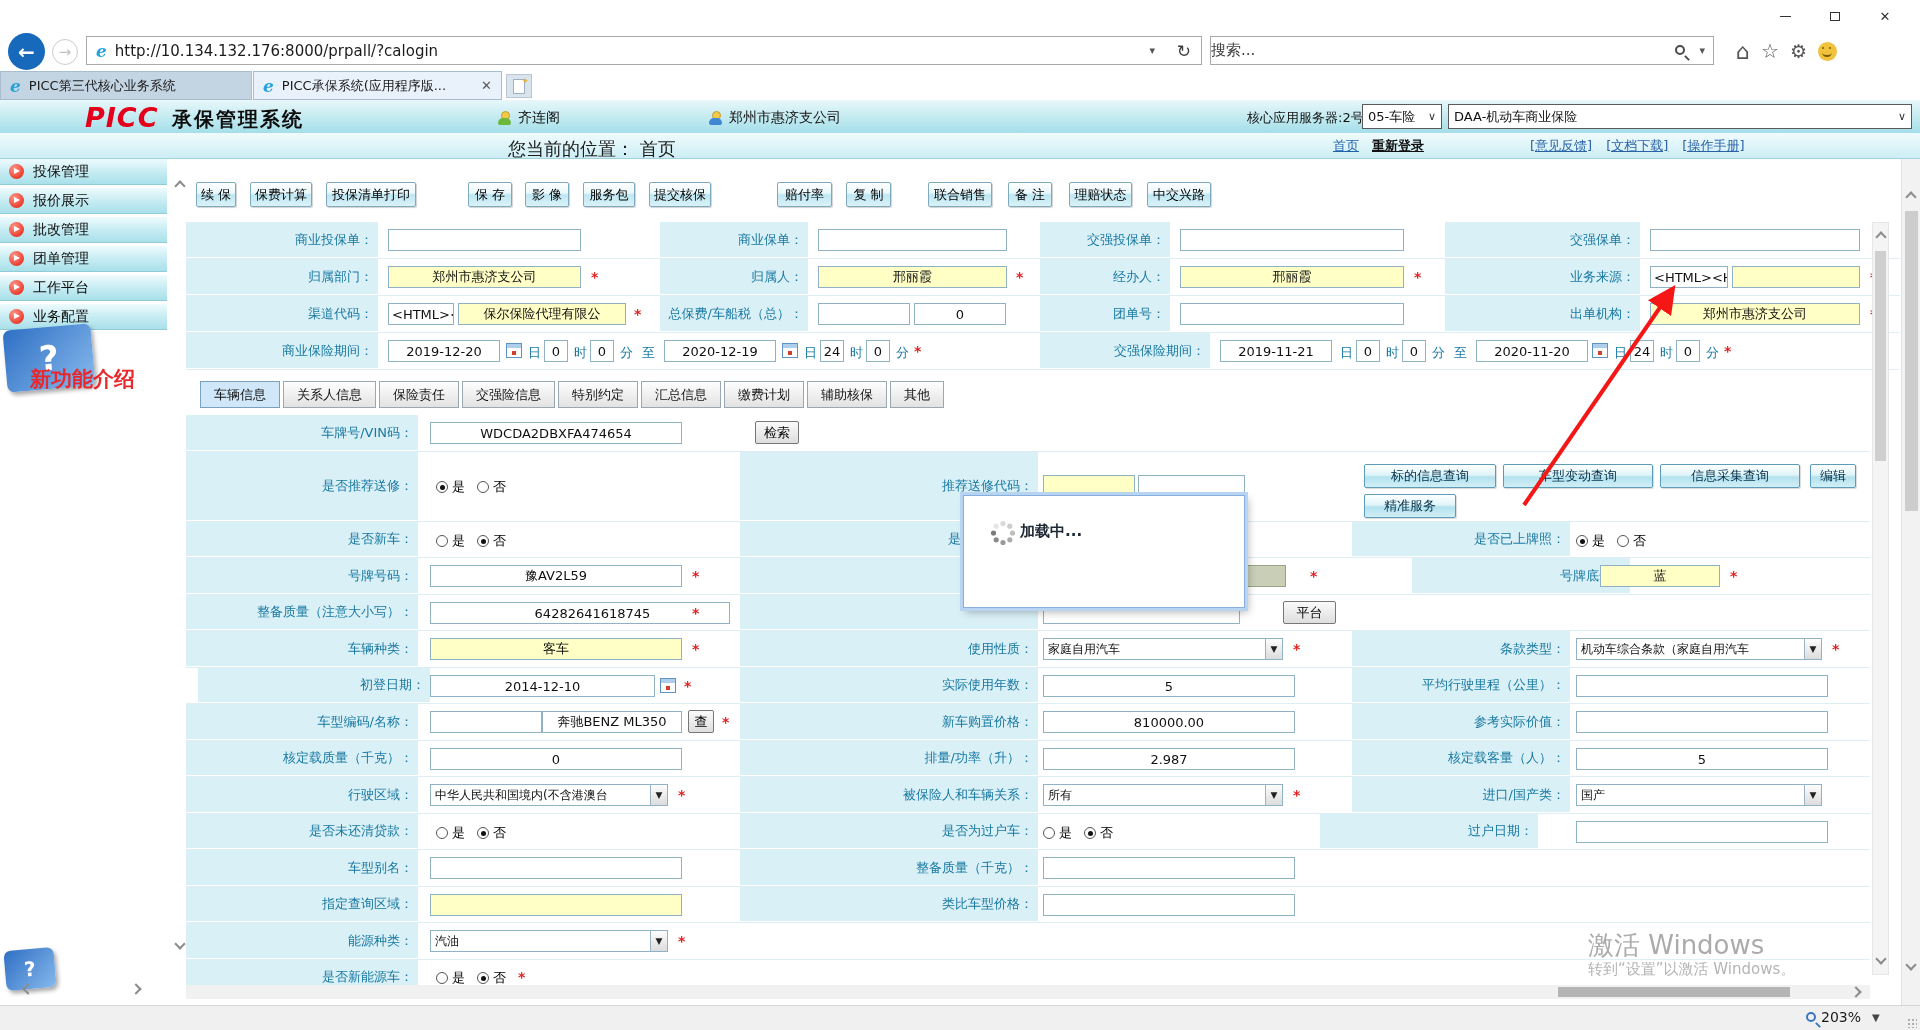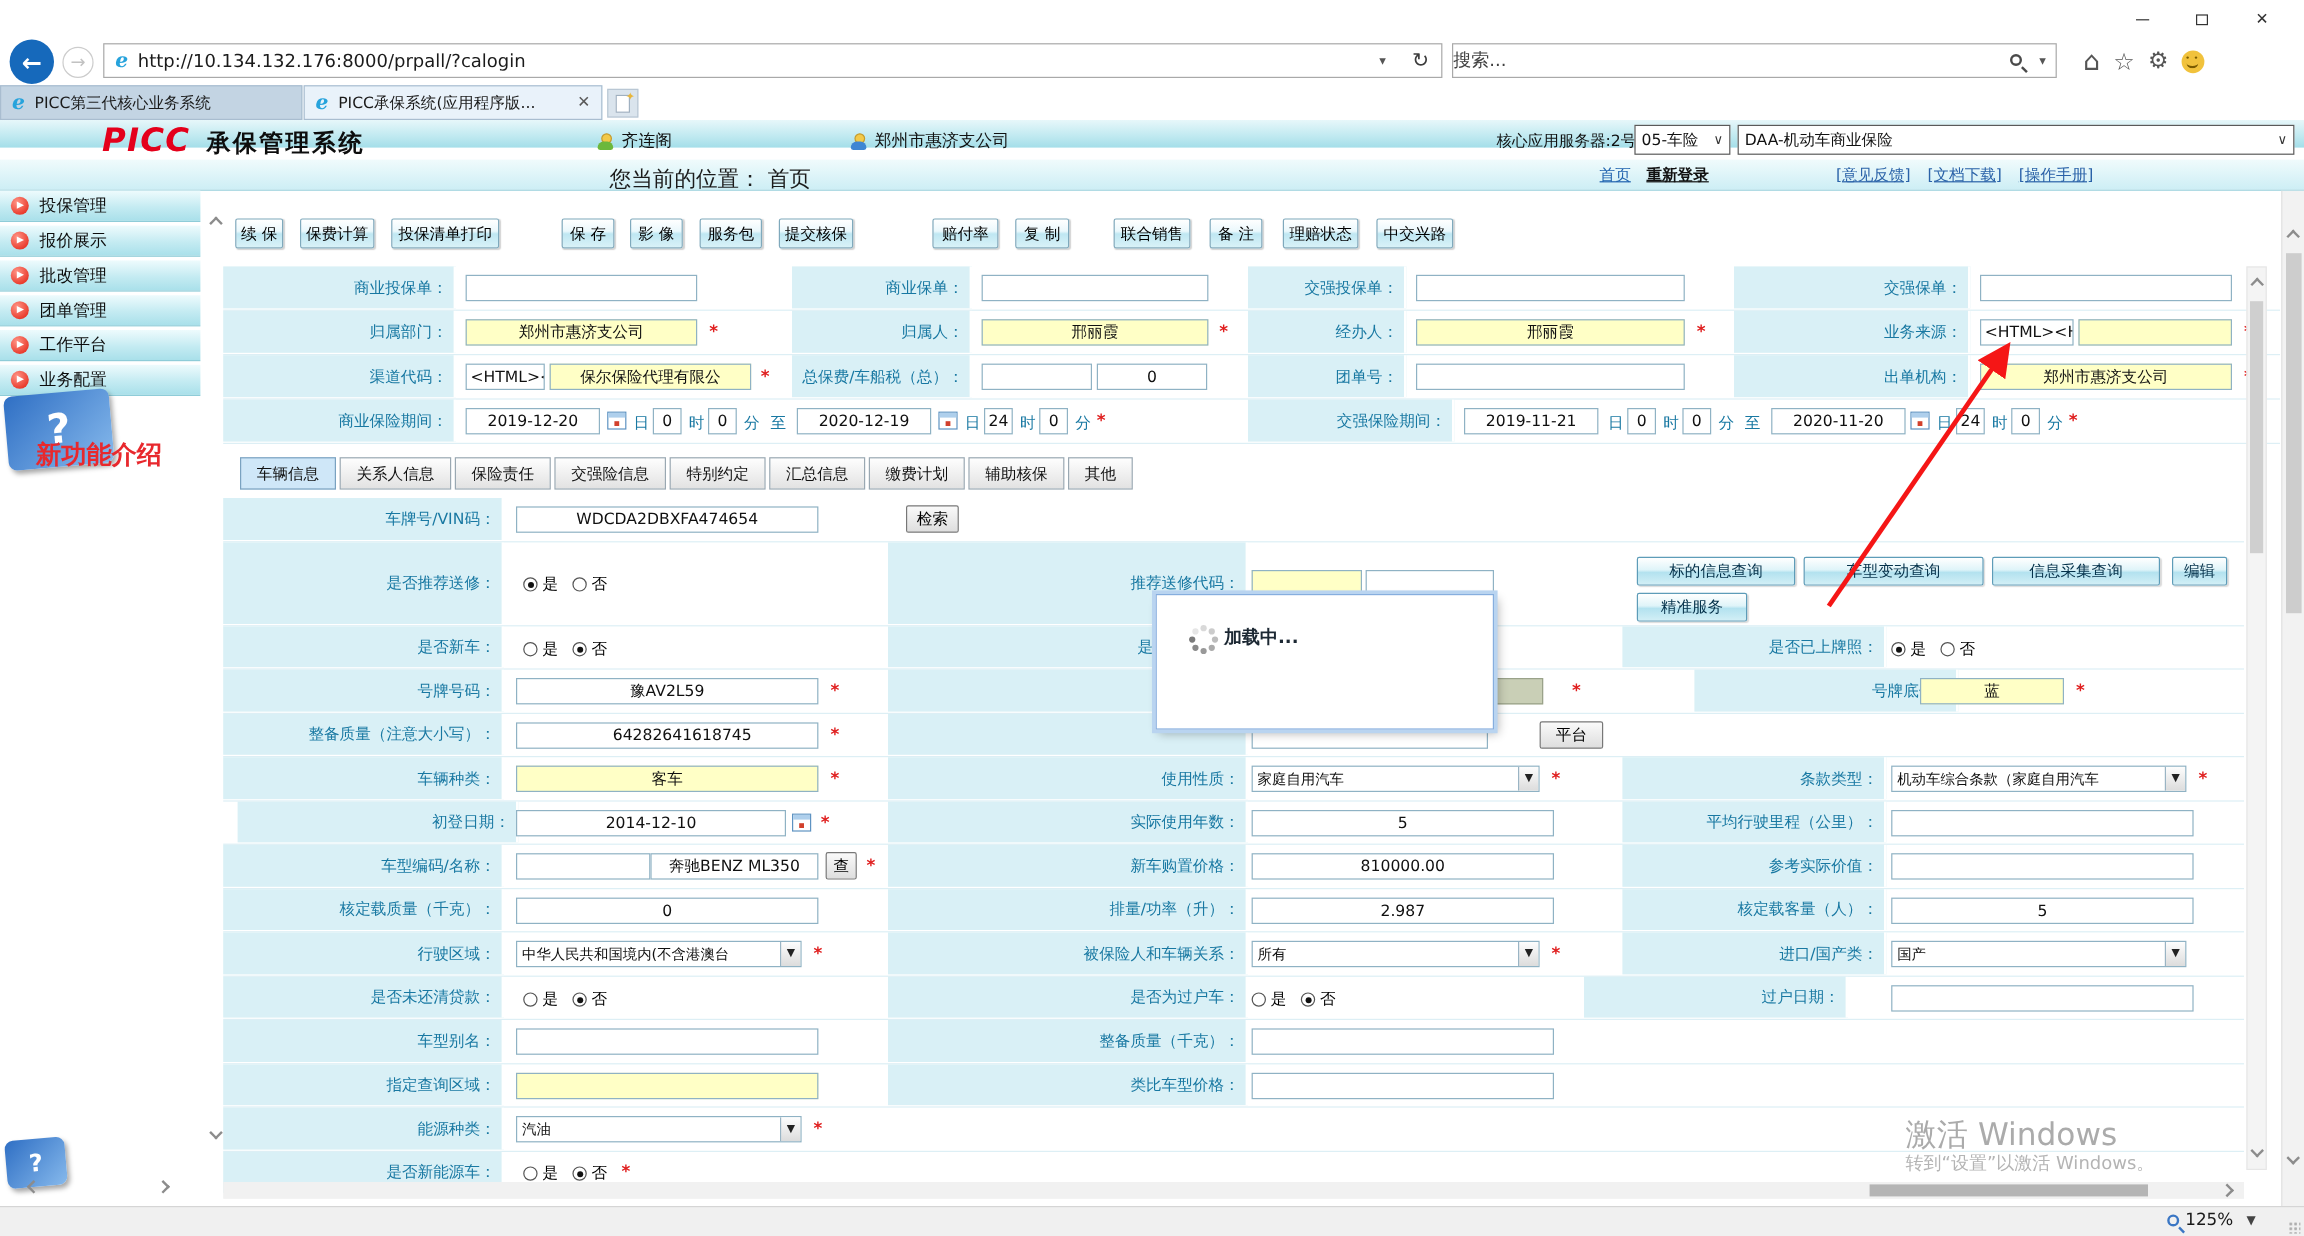--- a/index.html
+++ b/index.html
@@ -36,21 +36,21 @@
   .tabstrip{position:absolute;left:0;top:70px;width:1920px;height:30px;background:#fff;}
   .btab{position:absolute;top:1px;height:29px;display:flex;align-items:center;font-size:13px;color:#1a1a1a;}
   .btab1{left:0;width:252px;background:#c3d4e3;border:1px solid #a9bdd0;}
   .btab2{left:253px;width:249px;background:#e9f2fa;border:1px solid #a9bdd0;}
   .tabclose{margin-left:auto;margin-right:9px;color:#5a5a5a;font-size:13px;}
   .newtab{position:absolute;left:506px;top:4px;width:26px;height:24px;background:#dae4ed;border:1px solid #b9c7d4;}
   .newpage{position:absolute;left:6px;top:4px;width:12px;height:15px;background:#fff;border:1px solid #9fb0c0;}
   .spark{position:absolute;right:2px;top:1px;color:#e8b63a;font-size:9px;}
 
   
-  .hrow1{position:absolute;left:0;top:100px;width:1920px;height:23px;background:linear-gradient(180deg,#e7f7fa 0%,#bfe9f0 60%,#a4dee9 100%);}
+  .hrow1{position:absolute;left:0;top:100px;width:1920px;height:33px;background:linear-gradient(180deg,#e7f7fa 0%,#bfe9f0 60%,#a4dee9 100%);}
   .hrow2{position:absolute;left:0;top:133px;width:1920px;height:26px;background:linear-gradient(180deg,#f0fbfc 0%,#cdeef5 100%);border-bottom:1px solid #9fd3de;}
   .logo{position:absolute;left:85px;top:2px;color:#e4001b;font-weight:bold;font-style:italic;font-size:27px;letter-spacing:1px;}
   .systitle{position:absolute;left:172px;top:6px;color:#0d0d0d;font-weight:bold;font-size:20px;letter-spacing:2px;}
   .person{width:15px;height:15px;position:relative;display:inline-block;}
   .person::before{content:'';position:absolute;left:4px;top:0;width:7px;height:7px;border-radius:50%;background:#f3c948;border:1px solid #c59b2d;}
   .person::after{content:'';position:absolute;left:1px;top:7px;width:13px;height:7px;border-radius:5px 5px 2px 2px;background:#6cb83c;}
   .person.blue::after{background:#3f86d3;}
   .hdruser{position:absolute;left:497px;top:9px;display:flex;align-items:center;gap:6px;font-size:14px;color:#111;}
   .hdrorg{position:absolute;left:708px;top:9px;display:flex;align-items:center;gap:6px;font-size:14px;color:#111;}
   .server{position:absolute;left:1247px;top:9px;font-size:13px;color:#111;}
@@ -417,21 +417,21 @@
       <span class="star" style="left:506px;top:10px;"></span>
     <div class="lc" style="left:554px;width:300px;"></div>
     <div class="inp dis" style="left:994px;width:106px;top:7px;"></div>
       <span class="star" style="left:1124px;top:10px;"></span>
     <div class="lc" style="left:1226px;width:220px;">号牌底色：</div>
     <div class="inp yel" style="left:1414px;width:120px;top:7px;">蓝</div>
       <span class="star" style="left:1544px;top:10px;"></span>
   </div>
   <div class="vfr rowline" style="top:595px;height:36px;">
     <div class="lc" style="left:0;width:234px;">整备质量（注意大小写）：</div>
-    <div class="inp" style="left:244px;width:252px;top:7px;padding-left:25px;">64282641618745</div>
+    <div class="inp" style="left:244px;width:300px;top:7px;padding-left:25px;">64282641618745</div>
       <span class="star" style="left:506px;top:10px;"></span>
     <div class="lc" style="left:554px;width:300px;"></div>
     <div class="inp" style="left:857px;width:197px;top:7px;"></div>
     <div class="gbtn" style="left:1097px;width:53px;top:6px;">平台</div>
   </div>
   <div class="vfr rowline" style="top:631px;height:37px;">
     <div class="lc" style="left:0;width:234px;">车辆种类：</div>
     <div class="inp yel" style="left:244px;width:252px;top:7px;">客车</div>
       <span class="star" style="left:506px;top:10px;"></span>
     <div class="lc" style="left:554px;width:300px;">使用性质：</div>
@@ -558,21 +558,21 @@
     <span class="chev down" style="left:4px;top:732px;"></span>
   </div>
   <div class="hsb">
     <div class="thumb"></div>
     <span class="chev right" style="left:1666px;top:3px;"></span>
   </div>
 
   <div class="statusbar">
     <div class="zoomctl">
       <span class="mag"></span>
-      <span>125%</span>
+      <span>203%</span>
       <span class="zoomcaret">▼</span>
     </div>
     <div class="grip"></div>
   </div>
 
   <div class="dlg">
     <svg width="26" height="26" style="position:absolute;left:26px;top:24px;">
       <g fill="#9c9c9c">
         <circle cx="13" cy="3.5" r="2.6" fill="#d9d9d9"></circle>
           <circle cx="19.8" cy="6.2" r="2.6" fill="#cccccc"></circle>

